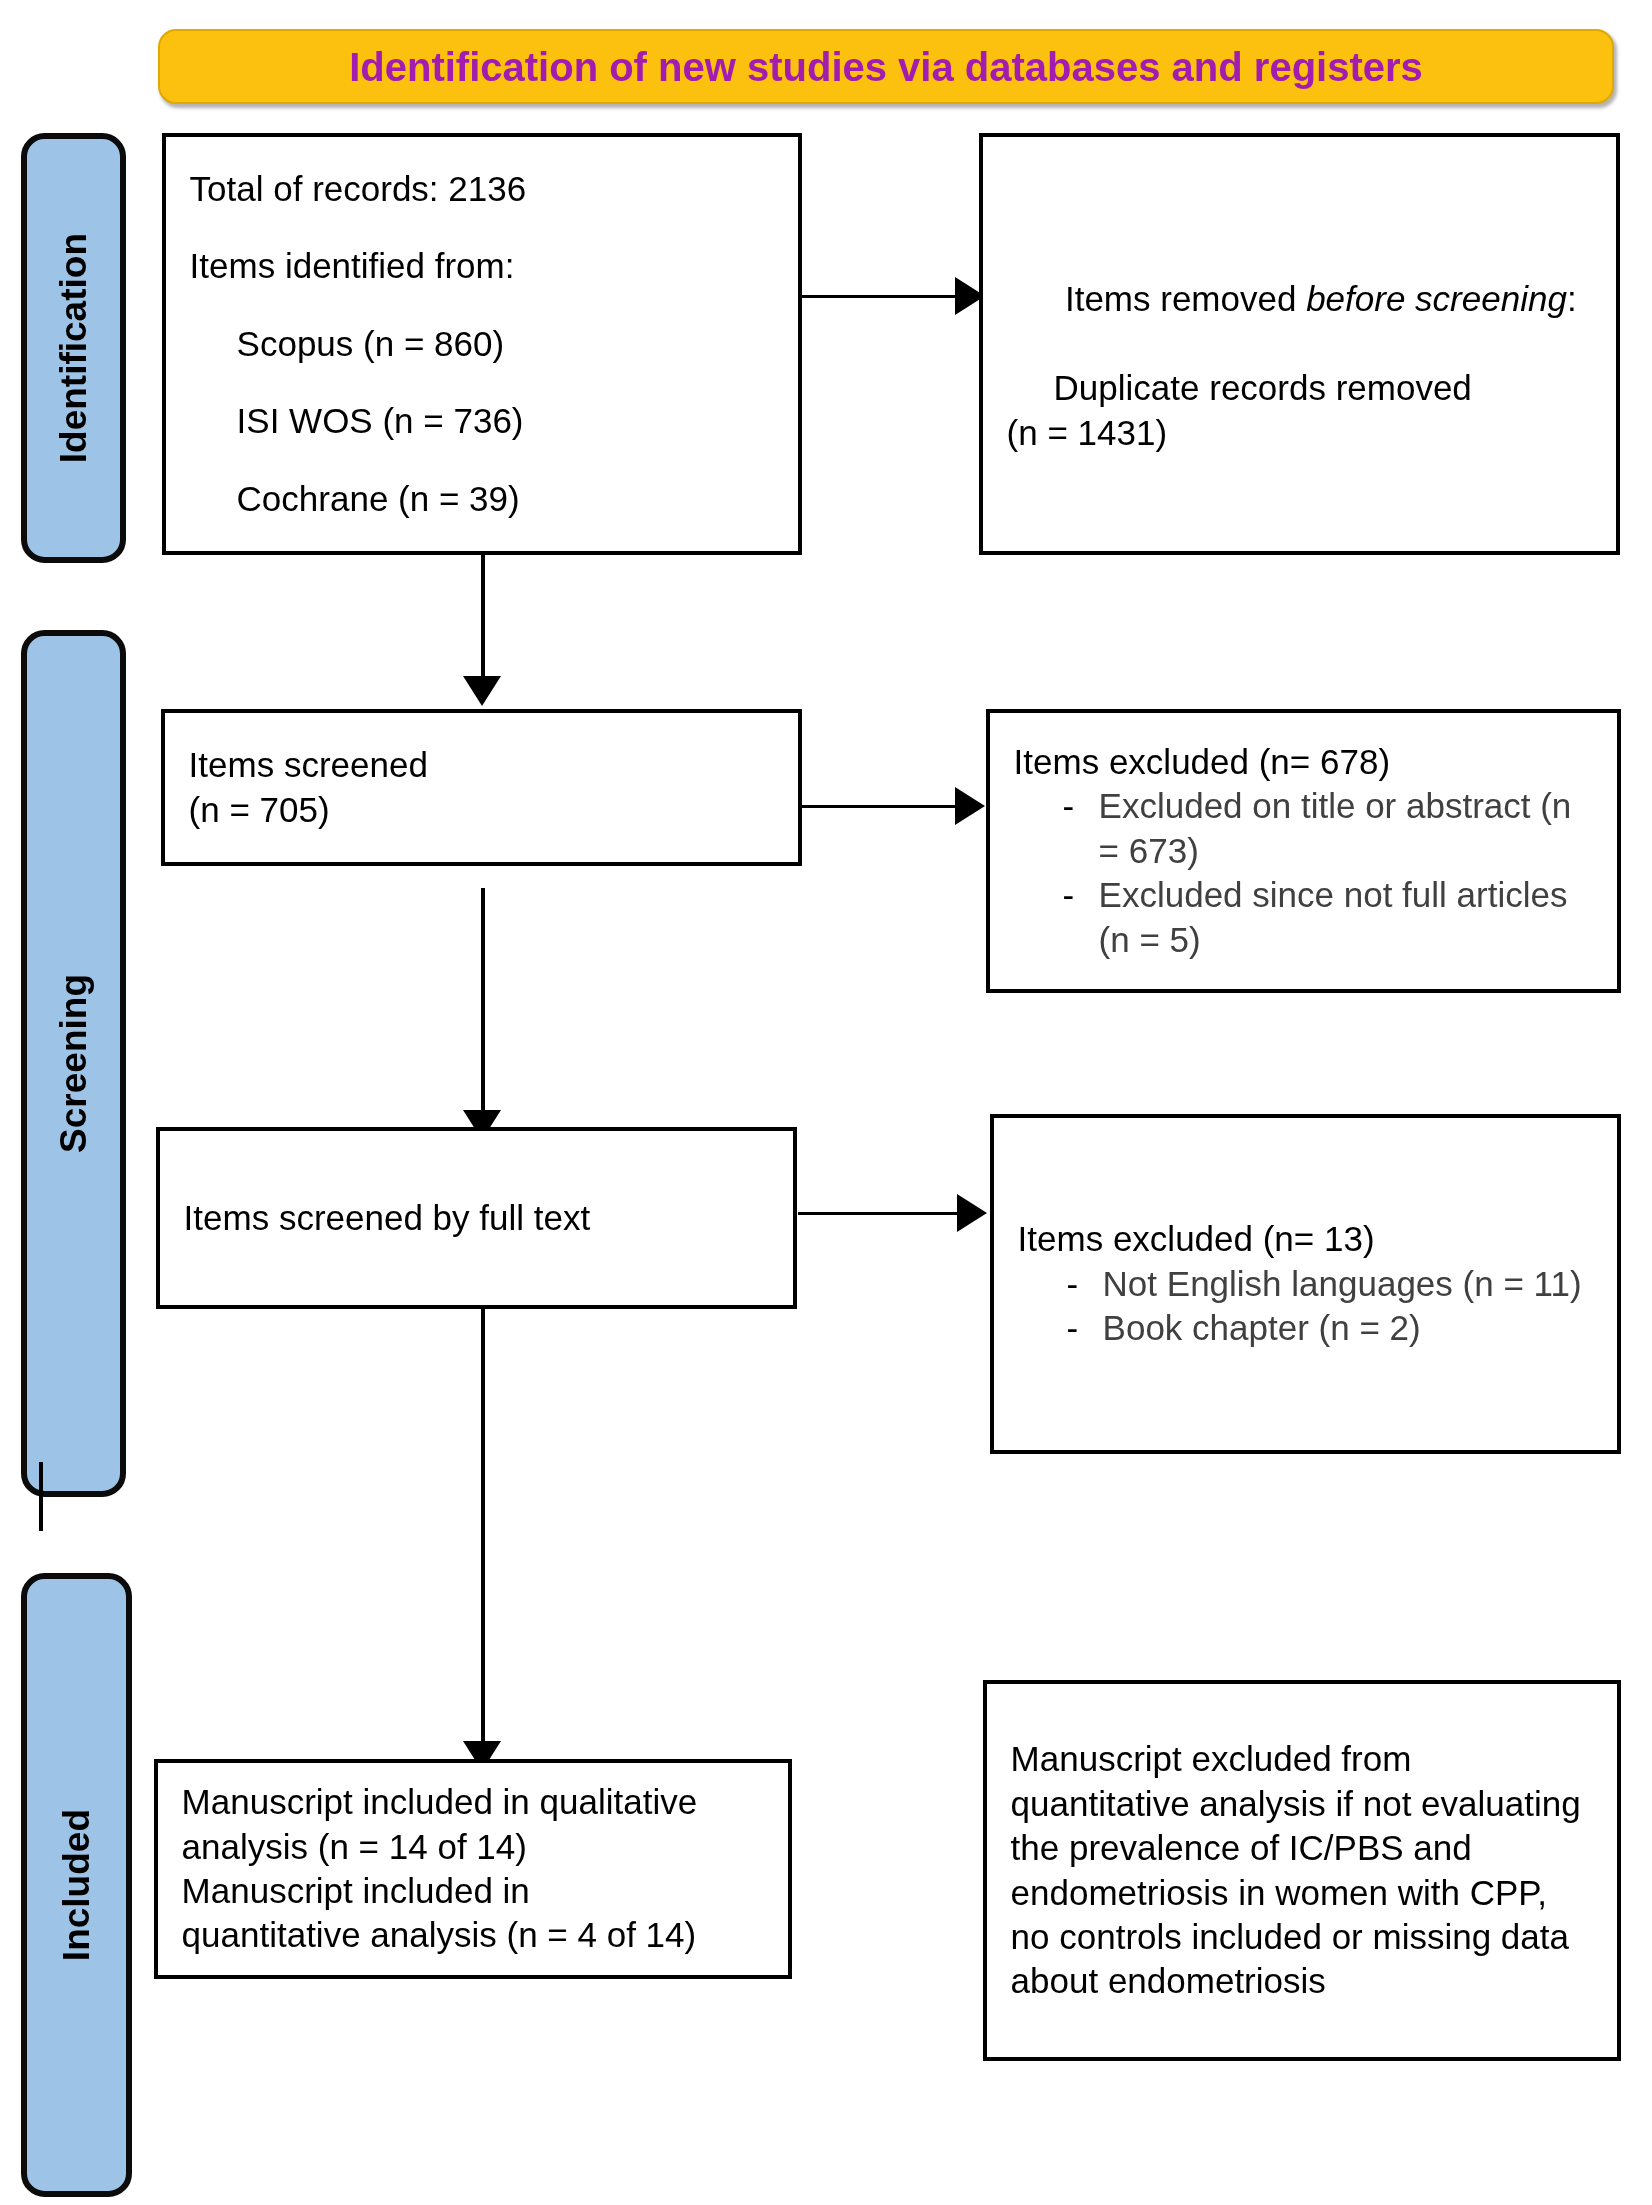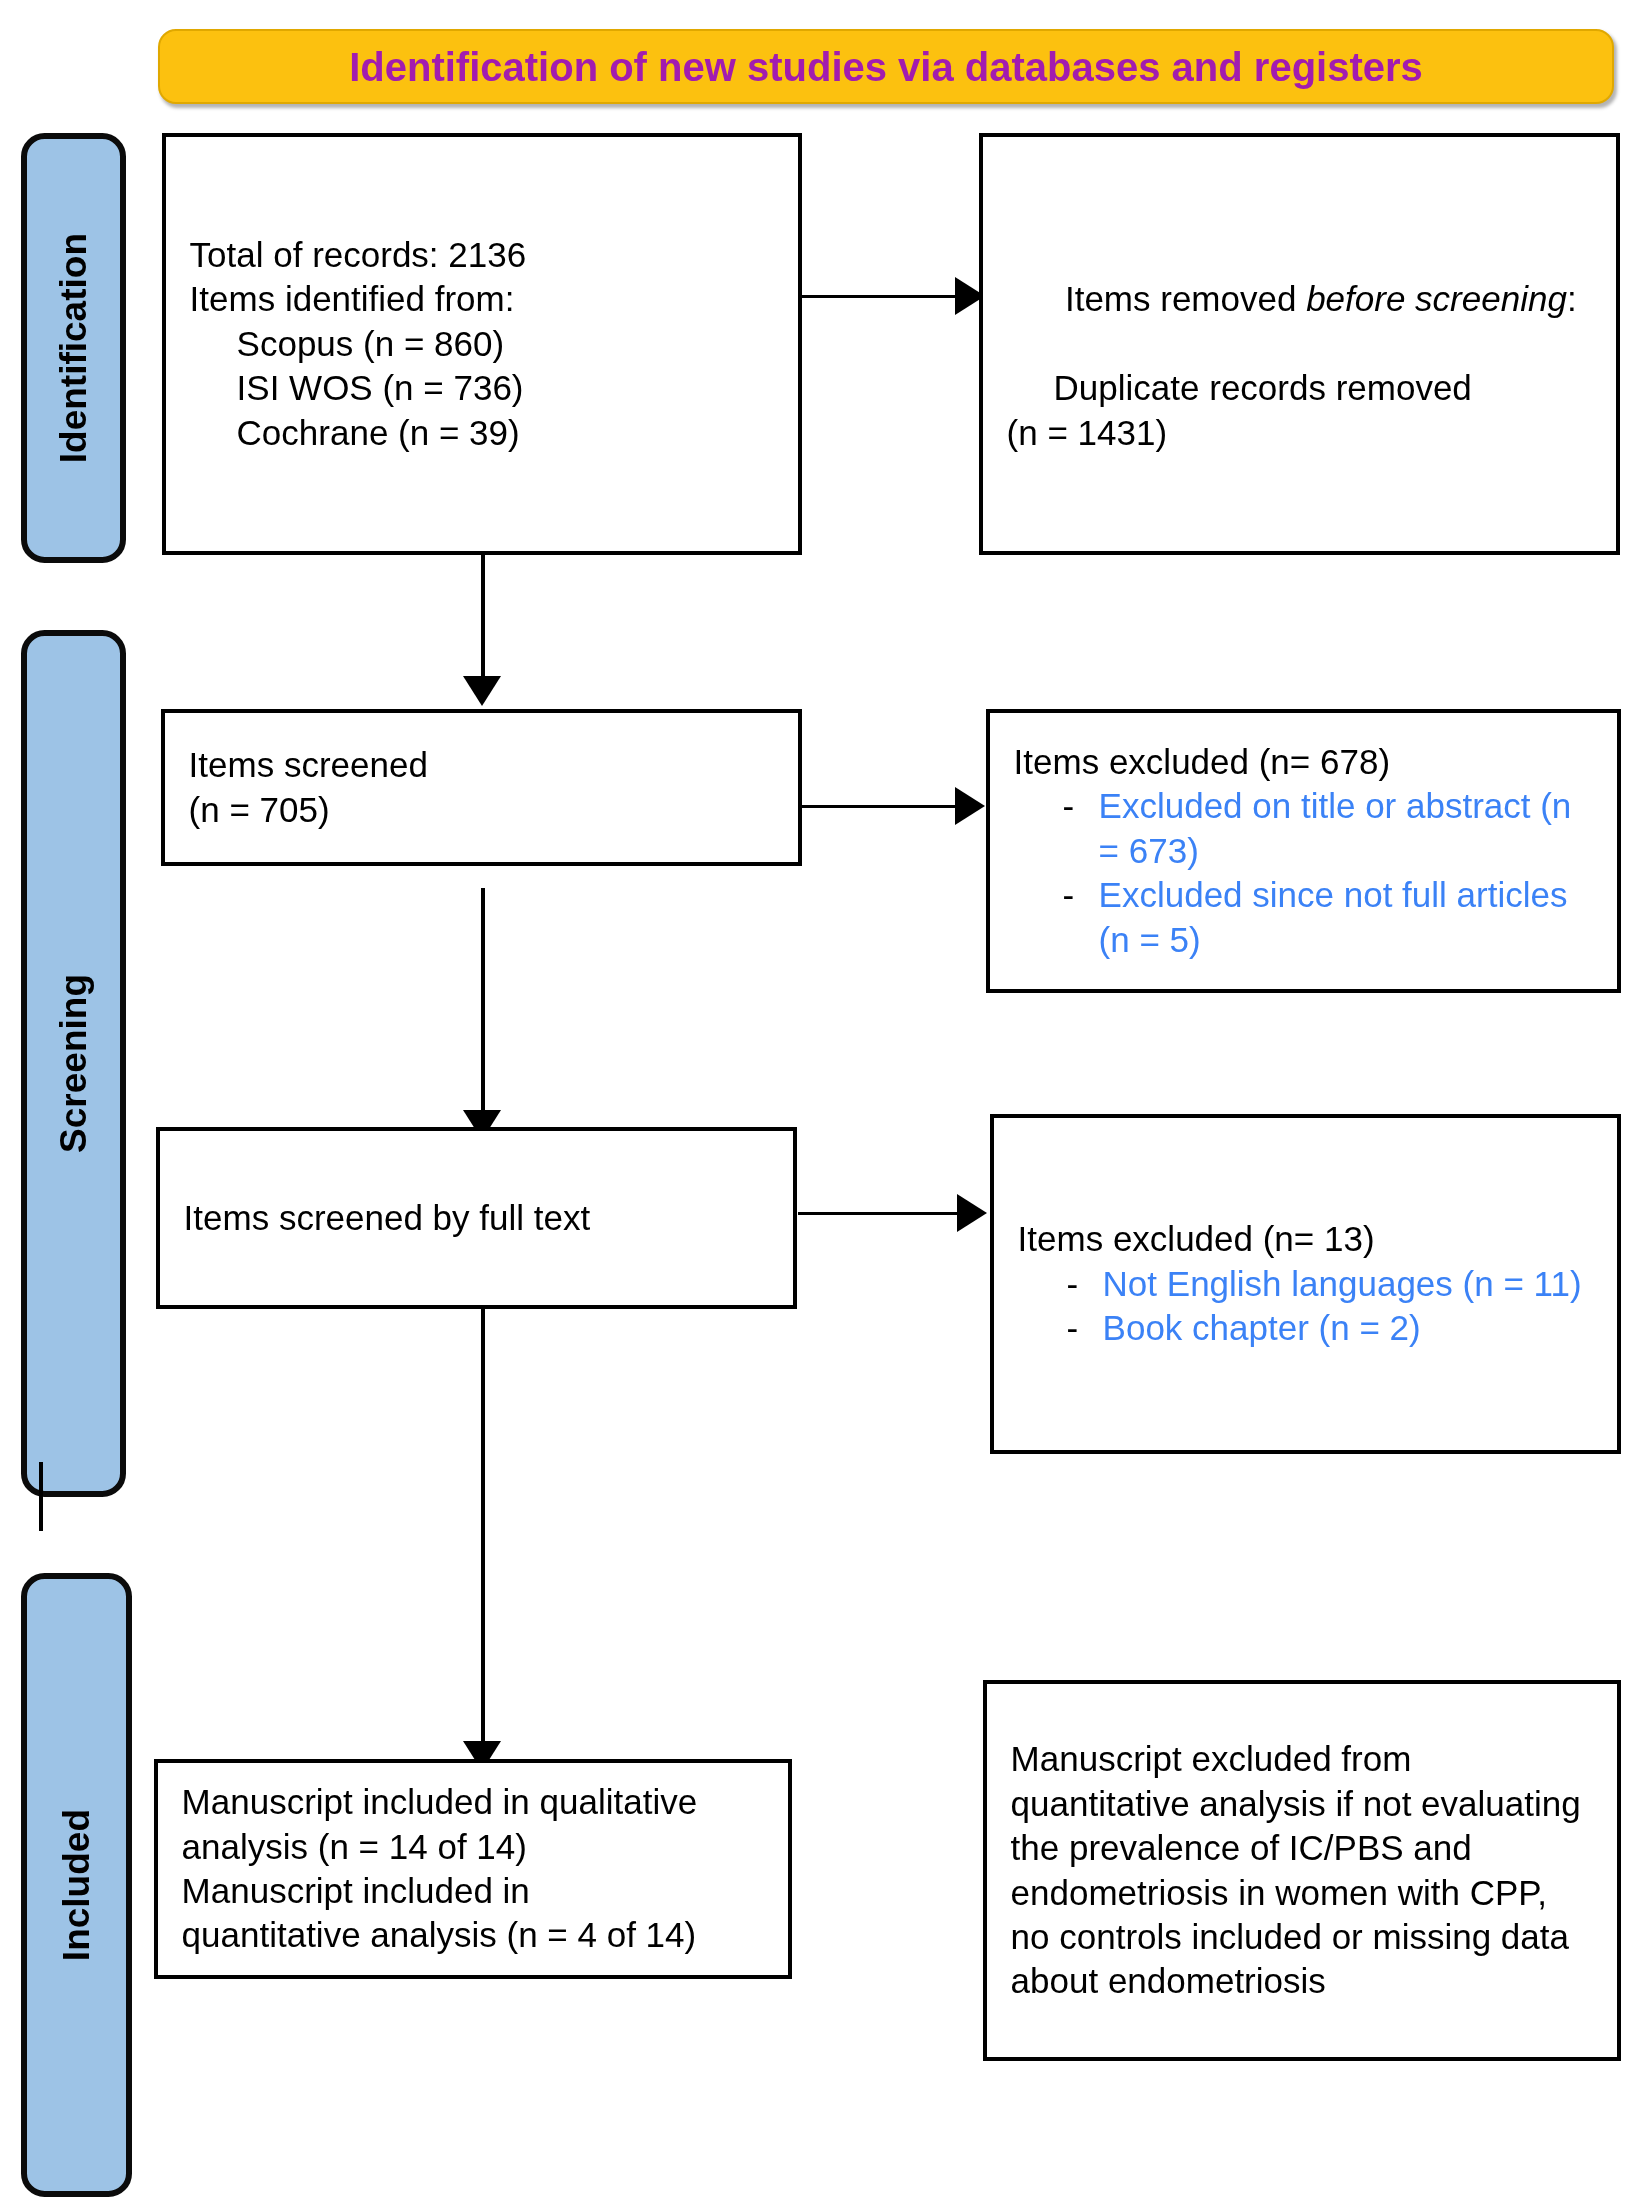--- a/index.html
+++ b/index.html
@@ -91,21 +91,21 @@
     padding-left: 49px;
     box-sizing: border-box;
     font-size: 35px;
     line-height: 1.27;
     color: #000000;
   }
   .bullet-text {
     flex: 1 1 auto;
     font-size: 35px;
     line-height: 1.27;
-    color: #3b82f6;
+    color: #404040;
   }
 
   
   .conn-v {
     position: absolute;
     width: 2.8px;
     background: #000000;
   }
   .conn-h {
     position: absolute;
@@ -149,21 +149,21 @@
   <div class="tick-mark" style="left:39px; top:1462px; height:69px;"></div>
 
   <div class="phase-pill" style="left:21px; top:1573px; width:111px; height:624px;">
     <span class="phase-label">Included</span>
   </div>
 
   <div class="banner" style="left:158px; top:29px; width:1456px; height:75px;">
     <span class="banner-title">Identification of new studies via databases and registers</span>
   </div>
 
-  <div class="node" style="left:162px; top:133px; width:640px; height:422px;">
+  <div class="node" style="left:162px; top:133px; width:640px; height:422px;gap:33px;">
     <div class="node-line">Total of records: 2136</div>
     <div class="node-line">Items identified from:</div>
     <div class="node-line indent-1">Scopus (n = 860)</div>
     <div class="node-line indent-1">ISI WOS (n = 736)</div>
     <div class="node-line indent-1">Cochrane (n = 39)</div>
   </div>
 
   <div class="conn-h" style="left:802px; top:295px; width:166px;"></div>
   <div class="arrow-right" style="left:955px; top:277px;"></div>
 

